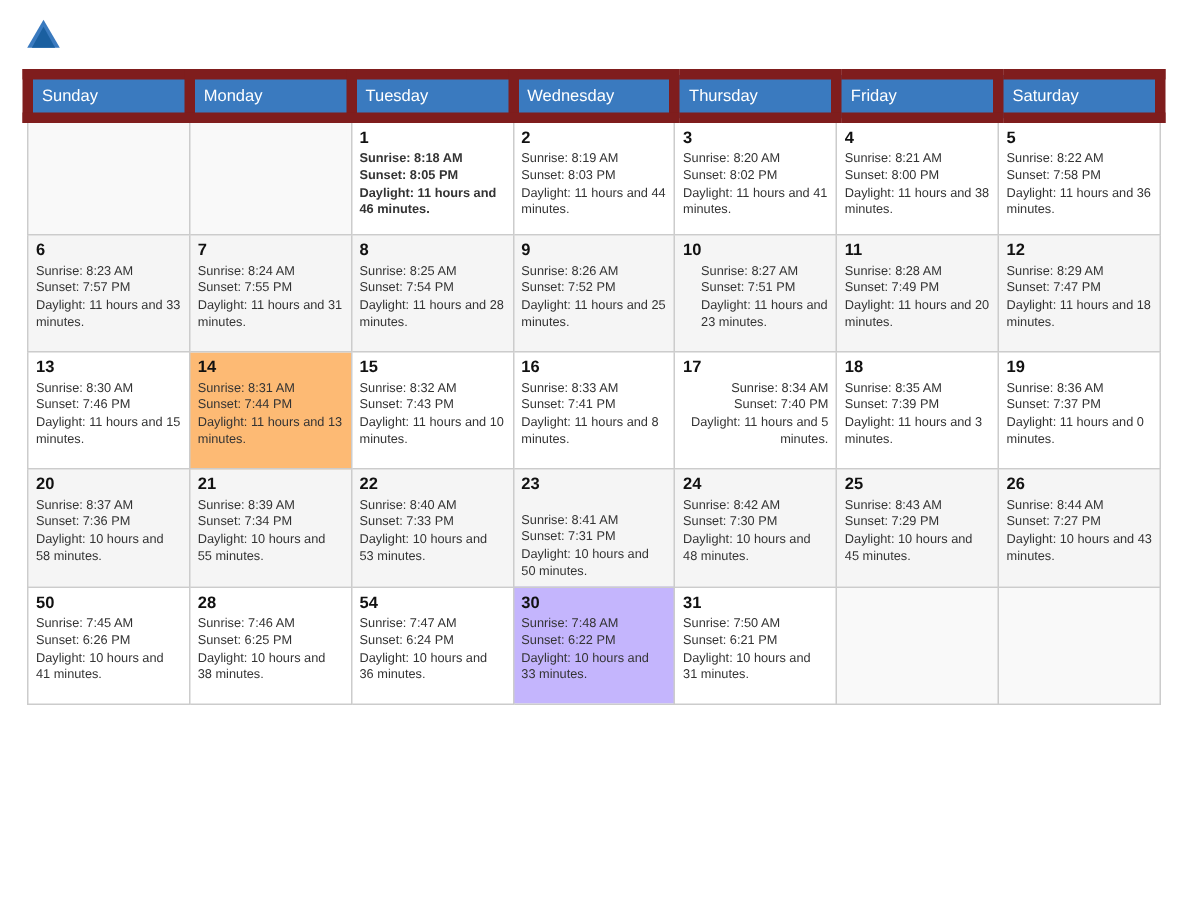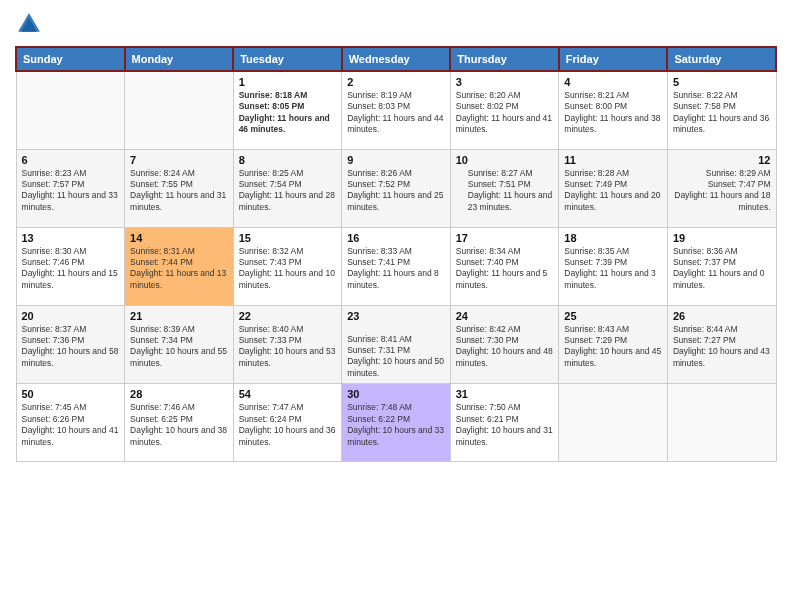--- a/index.html
+++ b/index.html
@@ -57,22 +57,22 @@
       width: 100%;
       border-collapse: collapse;
       font-size: 9.5px;
     }
     .calendar th {
       background: #3a7abf;
       color: #fff;
       text-align: left;
       padding: 5px 6px;
       font-size: 11px;
-      font-weight: bold;
-      border: 2px solid #7f1d1d;
+      font-weight: normal;
+      border: 7px solid #7f1d1d;
     }
     .calendar td {
       border: 1px solid #ccc;
       vertical-align: top;
       padding: 4px 5px;
       width: calc(100% / 7);
       height: 78px;
       background: #fff;
     }
     .calendar tr:nth-child(even) td {
@@ -195,21 +195,21 @@
             <div class="day-info" style="white-space: pre-line; margin-left: 12px;">Sunrise: 8:27 AM
 Sunset: 7:51 PM
 Daylight: 11 hours and 23 minutes.</div>
           </td>
           <td style="background: rgb(245, 245, 245);">
             <span class="day-num">11</span>
             <div class="day-info" style="white-space: pre-line;">Sunrise: 8:28 AM
 Sunset: 7:49 PM
 Daylight: 11 hours and 20 minutes.</div>
           </td>
-          <td style="background: rgb(245, 245, 245); text-align: right;">
+          <td style="background: rgb(245, 245, 245);">
             <span class="day-num">12</span>
             <div class="day-info" style="white-space: pre-line;">Sunrise: 8:29 AM
 Sunset: 7:47 PM
 Daylight: 11 hours and 18 minutes.</div>
           </td>
         </tr>
         <tr>
           <td style="background: rgb(255, 255, 255);">
             <span class="day-num">13</span>
             <div class="day-info" style="white-space: pre-line;">Sunrise: 8:30 AM
@@ -229,21 +229,21 @@
 Daylight: 11 hours and 10 minutes.</div>
           </td>
           <td style="background: rgb(255, 255, 255);">
             <span class="day-num">16</span>
             <div class="day-info" style="white-space: pre-line;">Sunrise: 8:33 AM
 Sunset: 7:41 PM
 Daylight: 11 hours and 8 minutes.</div>
           </td>
           <td style="background: rgb(255, 255, 255);">
             <span class="day-num">17</span>
-            <div class="day-info" style="white-space: pre-line;">Sunrise: 8:34 AM
+            <div class="day-info" style="white-space: pre-line; text-align: right;">Sunrise: 8:34 AM
 Sunset: 7:40 PM
 Daylight: 11 hours and 5 minutes.</div>
           </td>
           <td style="background: rgb(255, 255, 255);">
             <span class="day-num">18</span>
             <div class="day-info" style="white-space: pre-line;">Sunrise: 8:35 AM
 Sunset: 7:39 PM
 Daylight: 11 hours and 3 minutes.</div>
           </td>
           <td style="background: rgb(255, 255, 255);">

